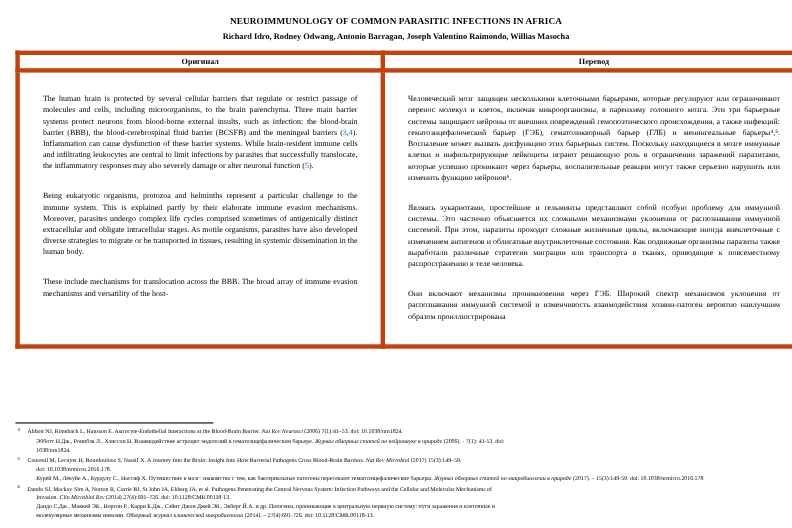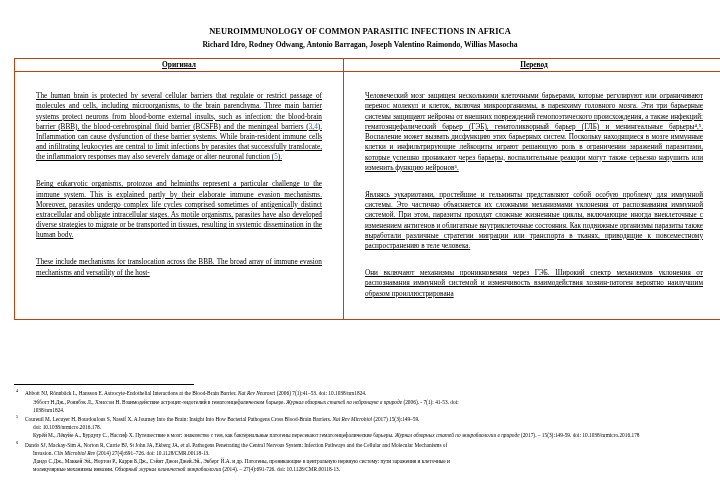--- a/index.html
+++ b/index.html
@@ -18,21 +18,21 @@
     width: 720px;
     height: 480px;
     box-sizing: border-box;
     padding: 14px 14px 0 14px;
     position: relative;
   }
 
   
   .title-block {
     text-align: center;
-    margin: 12px 0 6px 0;
+    margin: 0 0 6px 0;
   }
   .title-en {
     font-size: 8.4px;
     font-weight: bold;
     letter-spacing: 0.1px;
     line-height: 1.45;
   }
   .authors-en {
     font-size: 7.6px;
     font-weight: bold;
@@ -54,24 +54,23 @@
 
   
   table.trans-table {
     width: 692px;
     border-collapse: collapse;
     margin-top: 7px;
     table-layout: fixed;
   }
   table.trans-table td,
   table.trans-table th {
-    border: 1px solid #c2410c;
+    border: 4px solid #c2410c;
     vertical-align: top;
     padding: 2px 4px 3px 4px;
-    text-decoration: underline;
   }
   table.trans-table th {
     text-align: center;
     font-size: 7.4px;
     font-weight: bold;
     padding: 1px 4px 2px 4px;
     line-height: 1.3;
   }
   .col-orig { width: 320px; }
   .col-trans { width: 372px; }

